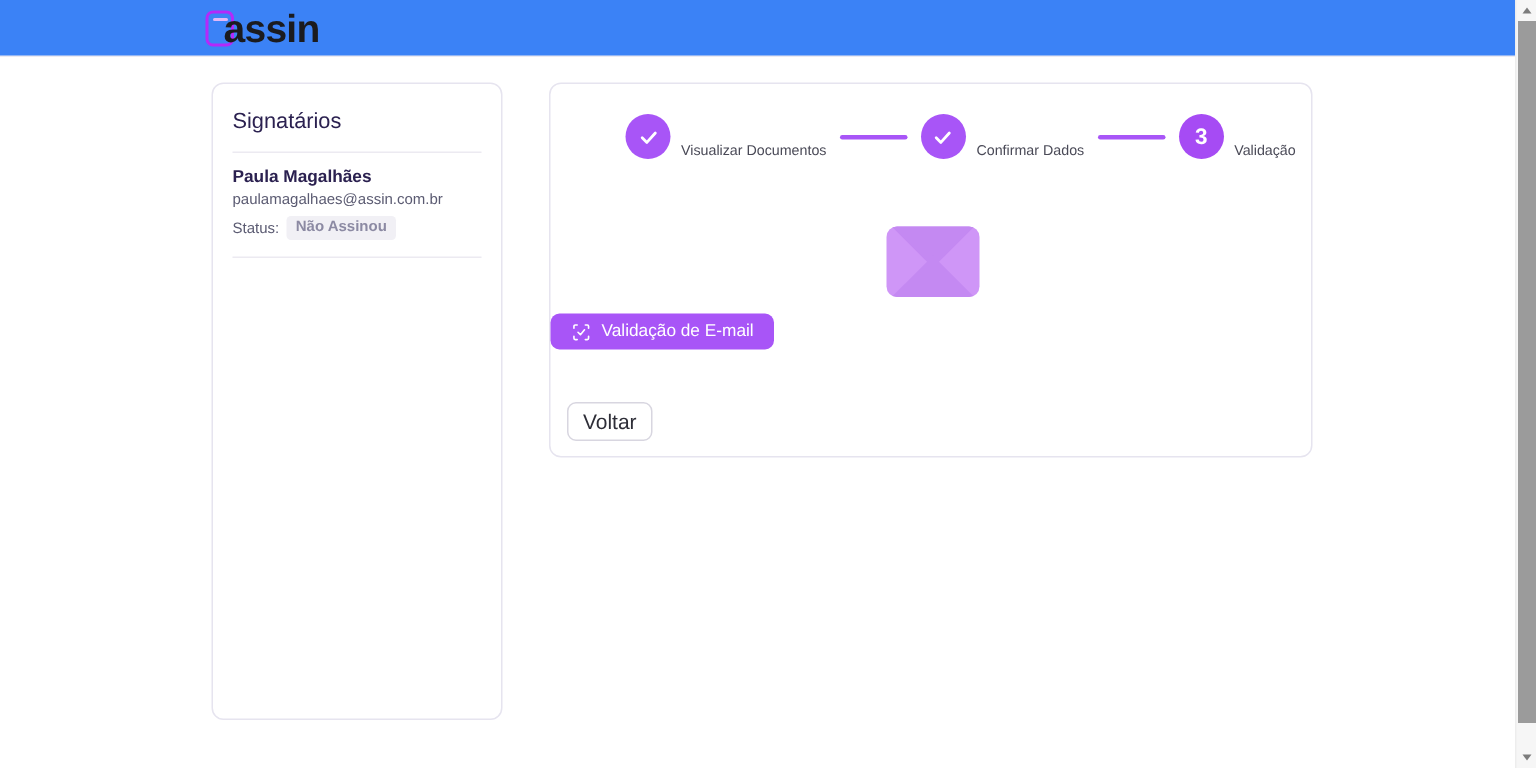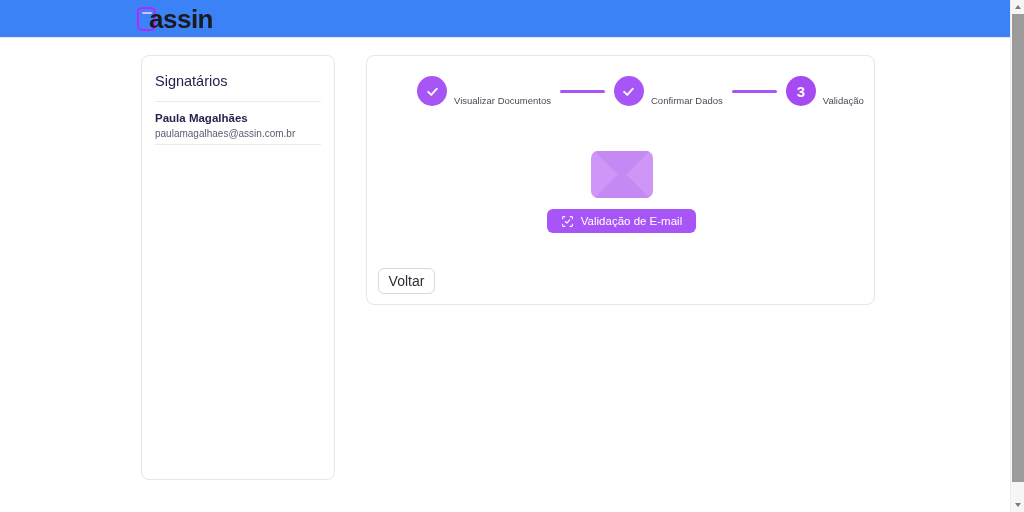--- a/index.html
+++ b/index.html
@@ -199,21 +199,21 @@
   }
   .envelope::after {
     top: 29px;
     transform: rotate(45deg);
   }
 
   
   .validate-wrap {
     position: absolute; left: 0; top: 153px;
     width: 509px;
-    display: flex; justify-content: center;
+    display: flex; justify-content: flex-start;
   }
   .validate-btn {
     display: inline-flex; align-items: center; gap: 7px;
     background: #a855f7;
     color: #ffffff;
     border: none;
     border-radius: 6px;
     padding: 0 14px;
     height: 24px;
     font-size: 11.5px;
@@ -247,20 +247,24 @@
     </div>
   </div>
 
   <div class="card sidebar-card">
     <div class="sidebar-title">Signatários</div>
     <div class="divider"></div>
 
     <div>
       <div class="signer-name">Paula Magalhães</div>
       <div class="signer-email">paulamagalhaes@assin.com.br</div>
+      <div class="signer-status-row">
+        <span class="status-label">Status:</span>
+        <span class="status-badge">Não Assinou</span>
+      </div>
     </div>
     <div class="divider"></div>
   </div>
 
   <div class="card main-card">
 
     <div class="stepper">
 
       <div class="step">
         <span class="step-circle">

